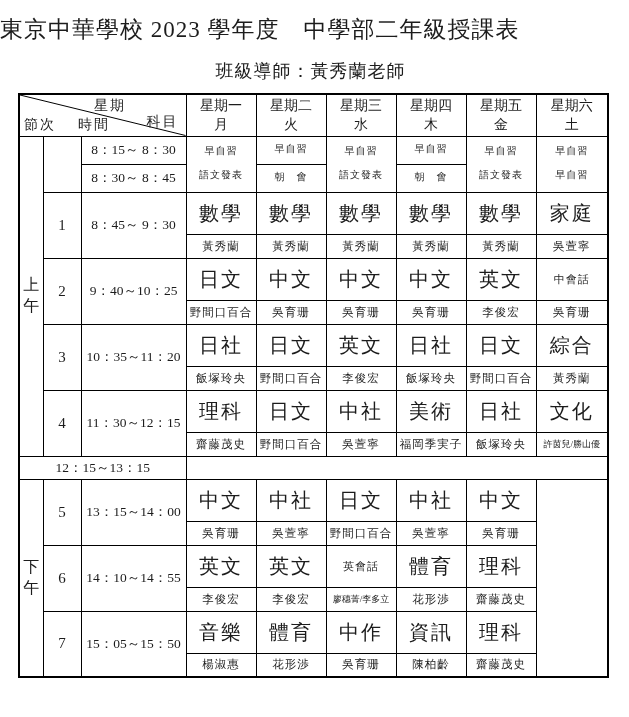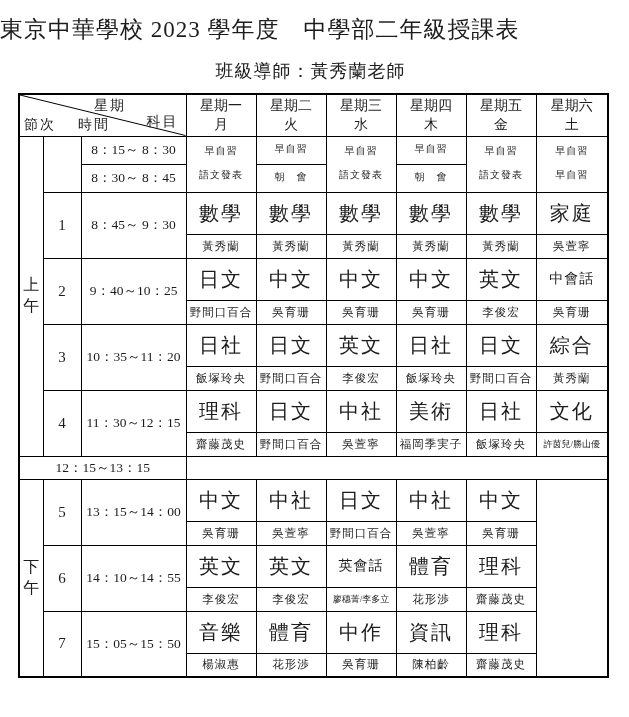--- a/index.html
+++ b/index.html
@@ -53,21 +53,21 @@
   td.ampm{font-size:16px;}
   td.ampm .stack{display:flex;flex-direction:column;justify-content:space-around;height:100%;}
   
   td.pnum{font-size:15px;}
   td.time{font-size:13.5px;white-space:nowrap;font-family:Liberation Serif, serif;}
   
   td.early{font-size:10px;line-height:24px;letter-spacing:1px;font-family:Liberation Mono, monospace;}
   td.early .ln{display:block;line-height:24px;}
   
   td.subject{font-size:20px;letter-spacing:2px;}
-  td.subject.sm{font-size:14px;letter-spacing:1px;}
+  td.subject.sm{font-size:11px;letter-spacing:1px;}
   td.teacher{font-size:11.5px;letter-spacing:1px;}
   td.teacher.t-sm{font-size:9px;letter-spacing:0;}
   td.lunch-time{font-size:13.5px;margin-left:20px;}
 </style>
 </head>
 <body>
 
 <h1 class="page-title">東京中華學校 2023 學年度　中學部二年級授課表</h1>
 <div class="page-subtitle">班級導師：黃秀蘭老師</div>
 

